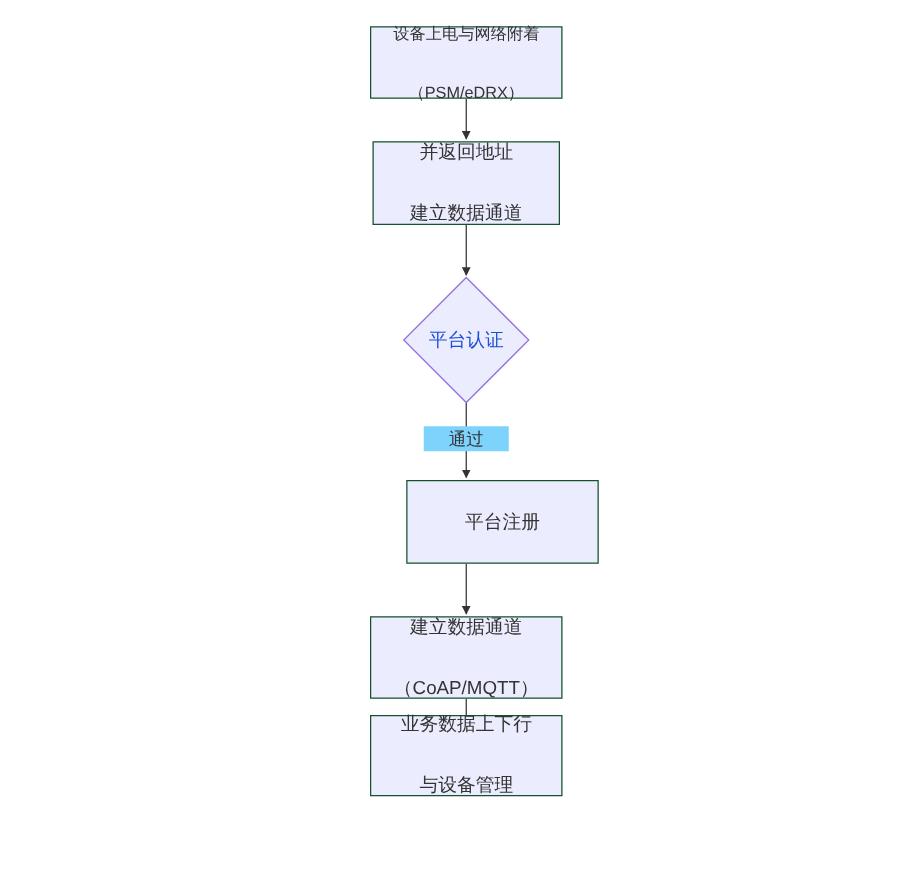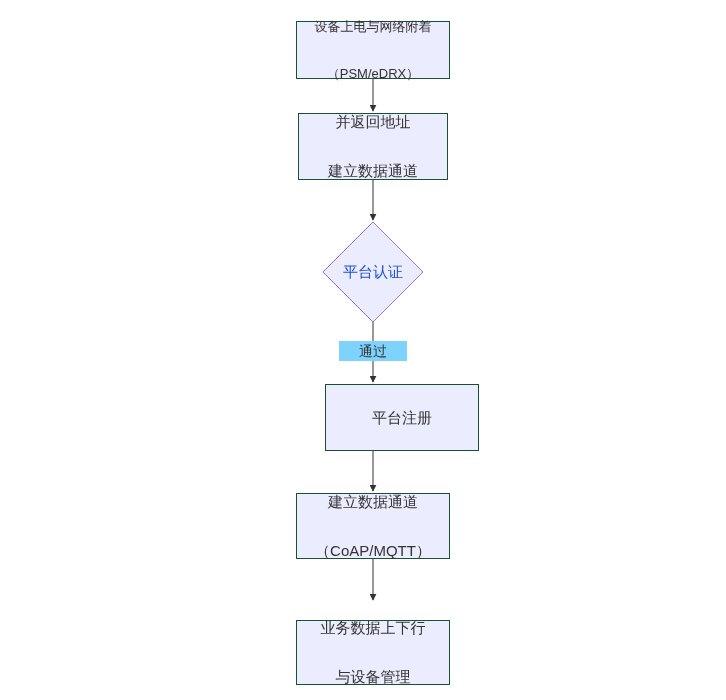--- a/index.html
+++ b/index.html
@@ -34,21 +34,21 @@
     justify-content: center;
     text-align: center;
     color: #333333;
     gap: 27px;
   }
   .node span { display: block; }
   .node-1 { left: 296px; top: 21px;  width: 154px; height: 58px; font-size: 13px; line-height: 20px; }
   .node-2 { left: 298px; top: 113px; width: 150px; height: 67px; font-size: 15px; line-height: 22px; }
   .node-4 { left: 296px; top: 384px; width: 154px; height: 67px; font-size: 15px; line-height: 22px; margin-left: 29px; }
   .node-5 { left: 296px; top: 493px; width: 154px; height: 66px; font-size: 15px; line-height: 22px; }
-  .node-6 { left: 296px; top: 620px; width: 154px; height: 65px; font-size: 15px; line-height: 22px; }
+  .node-6 { left: 296px; top: 572px; width: 154px; height: 65px; font-size: 15px; line-height: 22px; }
   .diamond-label {
     position: absolute;
     left: 323px;
     top: 257px;
     width: 100px;
     height: 30px;
     display: flex;
     align-items: center;
     justify-content: center;
     font-size: 15px;

